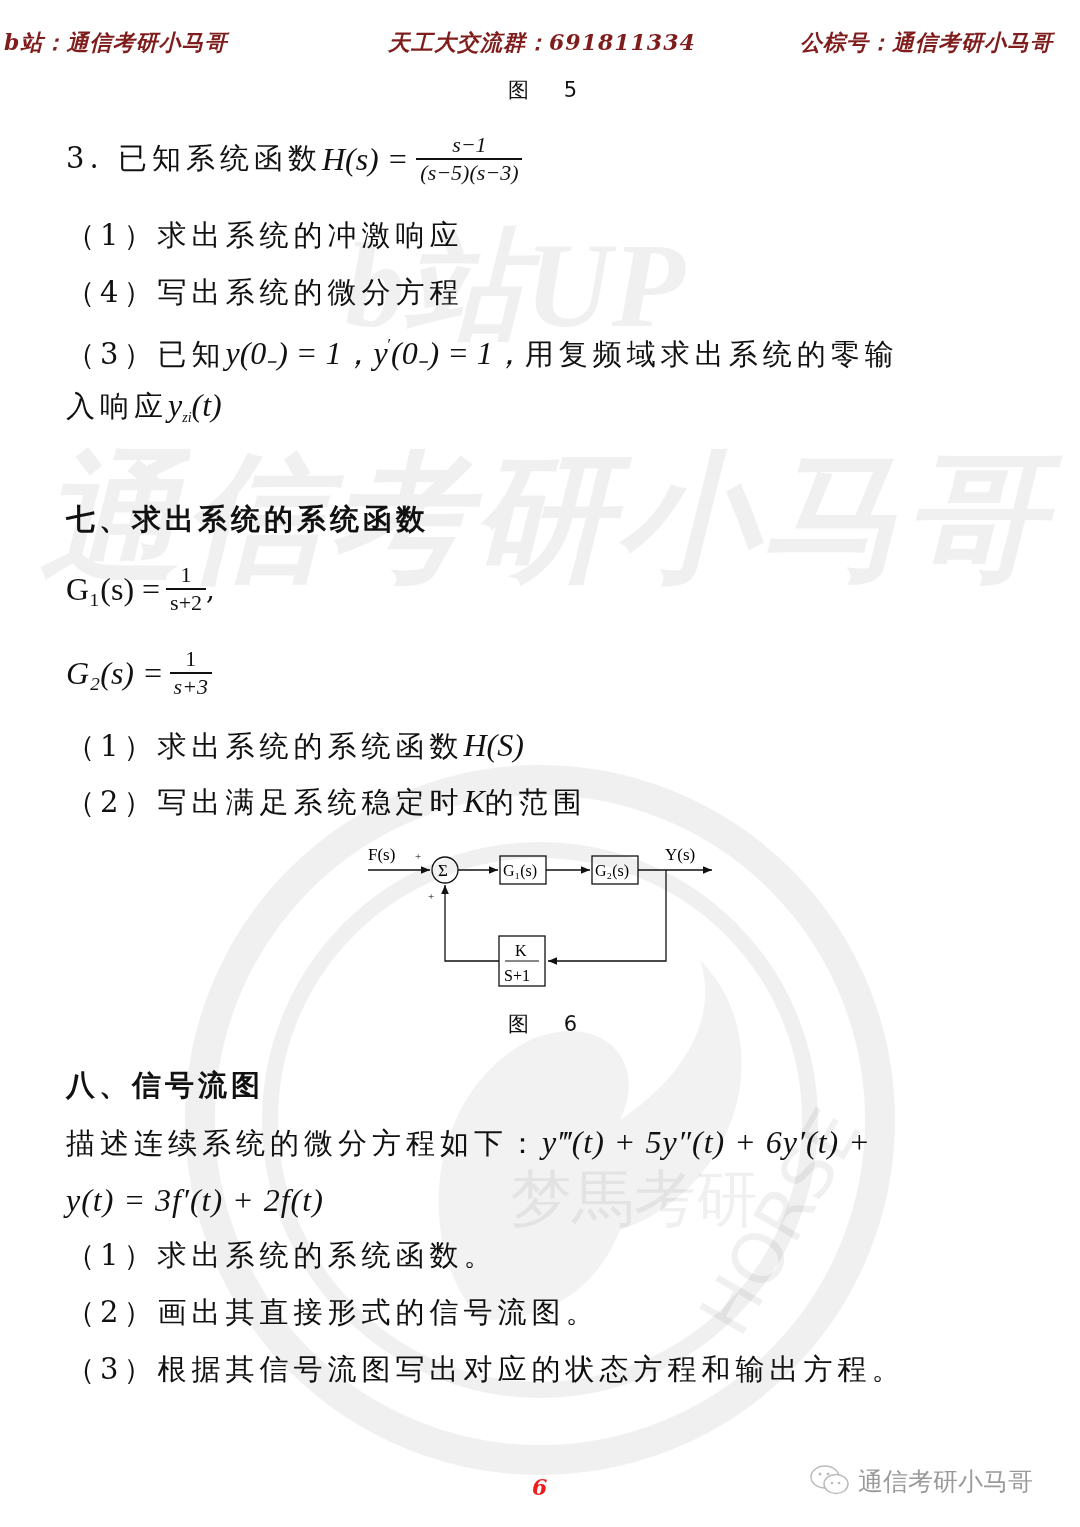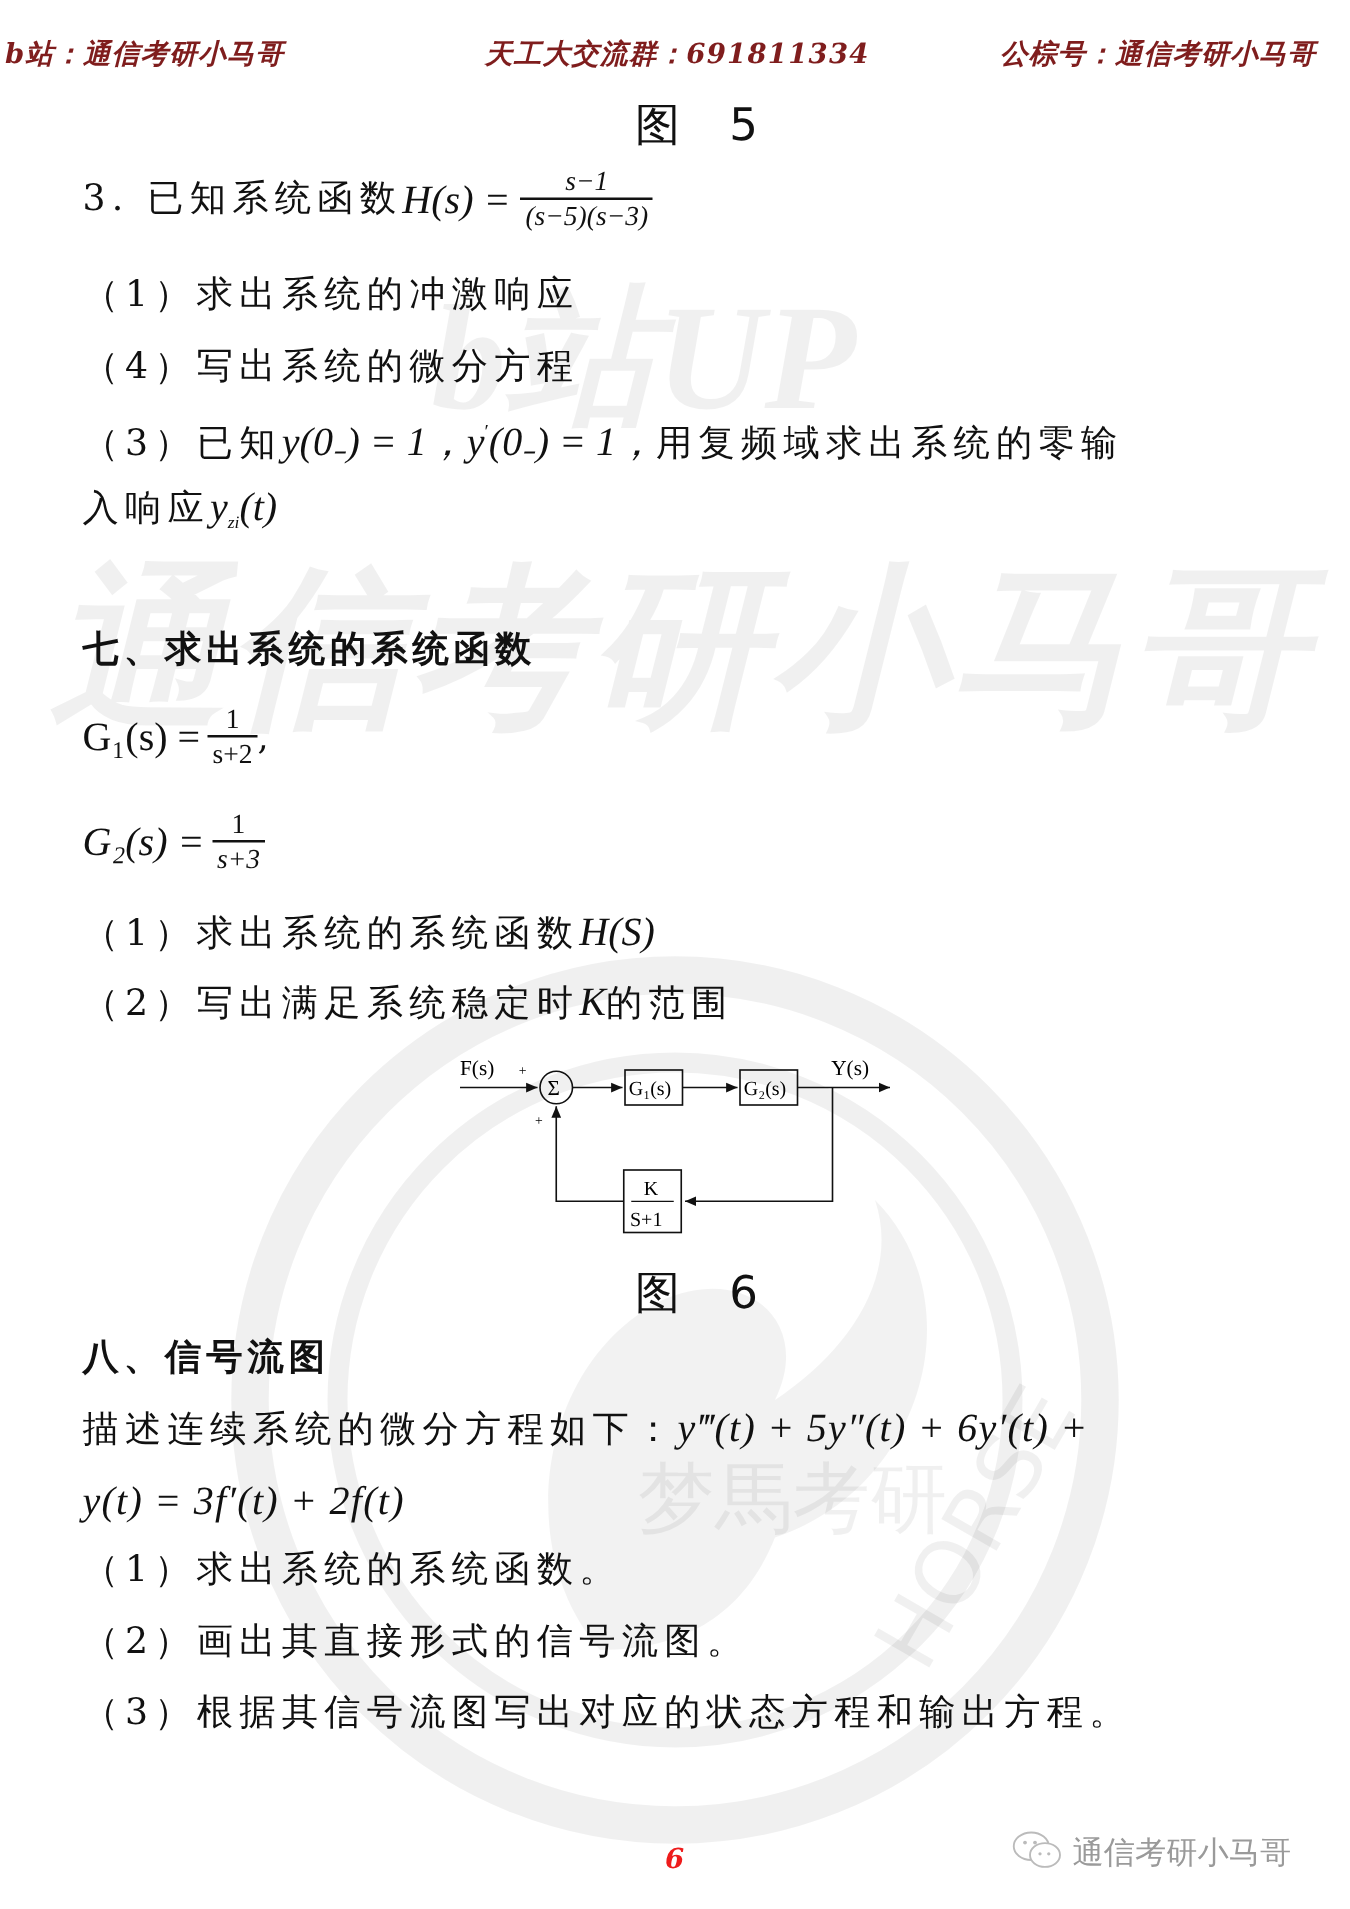--- a/index.html
+++ b/index.html
@@ -12,21 +12,21 @@
     color: #7f1d1d; font-family: "DejaVu Serif", serif; font-weight: bold; font-style: italic;
     font-size: 22px; top: 28px; white-space: nowrap; letter-spacing: 1px;
   }
   .body-text { font-family: "DejaVu Serif", serif; font-size: 29px; letter-spacing: 5px; white-space: nowrap; color: #111; }
   .math { font-family: "Liberation Serif", serif; font-style: italic; letter-spacing: 0; }
   .mathr { font-family: "Liberation Serif", serif; letter-spacing: 0; }
   .frac { display: inline-flex; flex-direction: column; align-items: center; vertical-align: middle; font-family: "Liberation Serif", serif; letter-spacing: 0; }
   .frac .num { font-size: 22px; line-height: 26px; padding: 0 4px; }
   .frac .den { font-size: 22px; line-height: 26px; border-top: 2px solid #111; padding: 0 4px; }
   .section-title { font-family: "DejaVu Sans", sans-serif; font-weight: bold; font-size: 29px; letter-spacing: 4px; }
-  .caption { font-family: "DejaVu Sans", sans-serif; font-size: 36px; letter-spacing: 14px; }
+  .caption { font-family: "DejaVu Sans", sans-serif; font-size: 21px; letter-spacing: 14px; }
   .wm { color: rgba(0,0,0,0.07); font-weight: bold; font-family: Liberation Serif, serif; font-style: italic; white-space: nowrap; }
   sup.pr { font-size: 16px; vertical-align: 14px; }
   sub.sb { font-size: 14px; vertical-align: -6px; }
   .diagram text { font-family: "Liberation Serif", serif; }
 </style>
 </head>
 <body>
 
 <div class="abs wm" style="left:345px; top:205px; font-size:120px; color:rgba(0,0,0,0.06);">b站UP</div>
 <div class="abs wm" style="left:40px; top:425px; font-size:140px; letter-spacing:4px; color:rgba(0,0,0,0.06);">通信考研小马哥</div>

